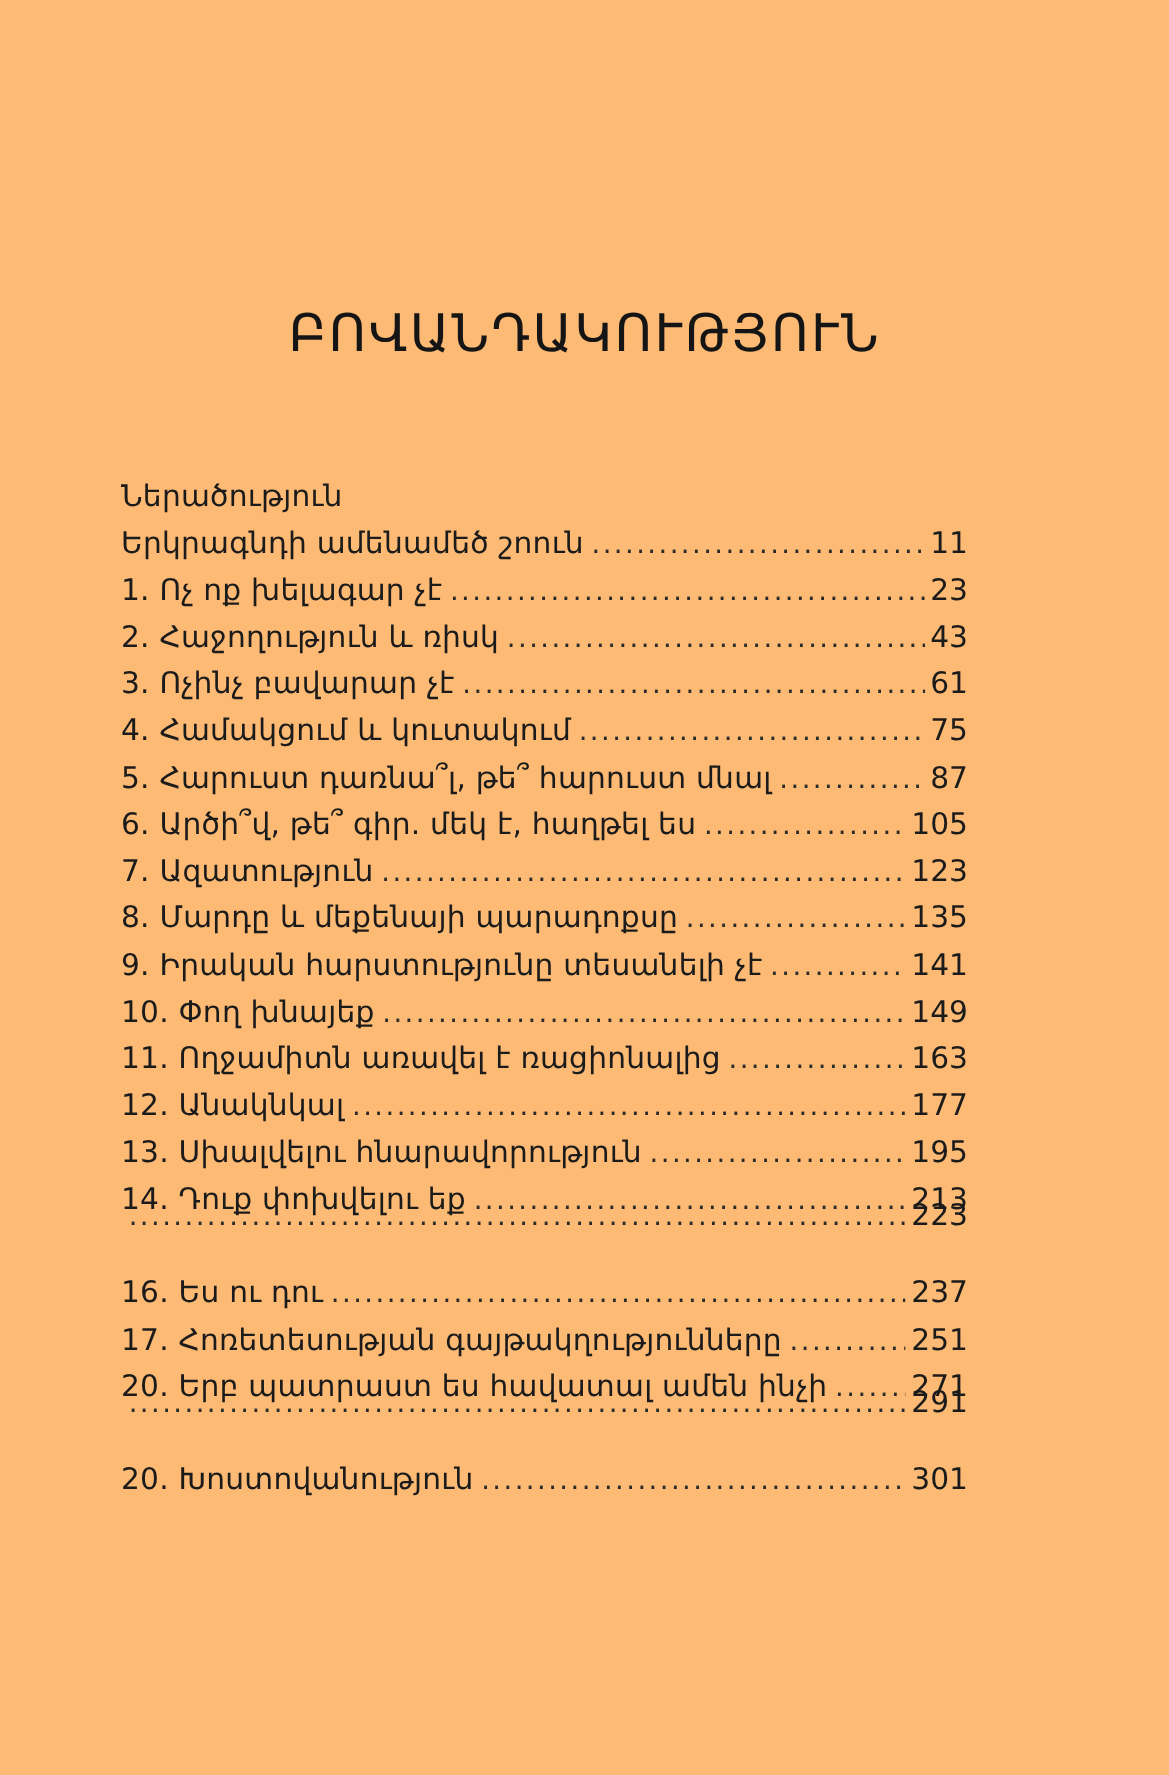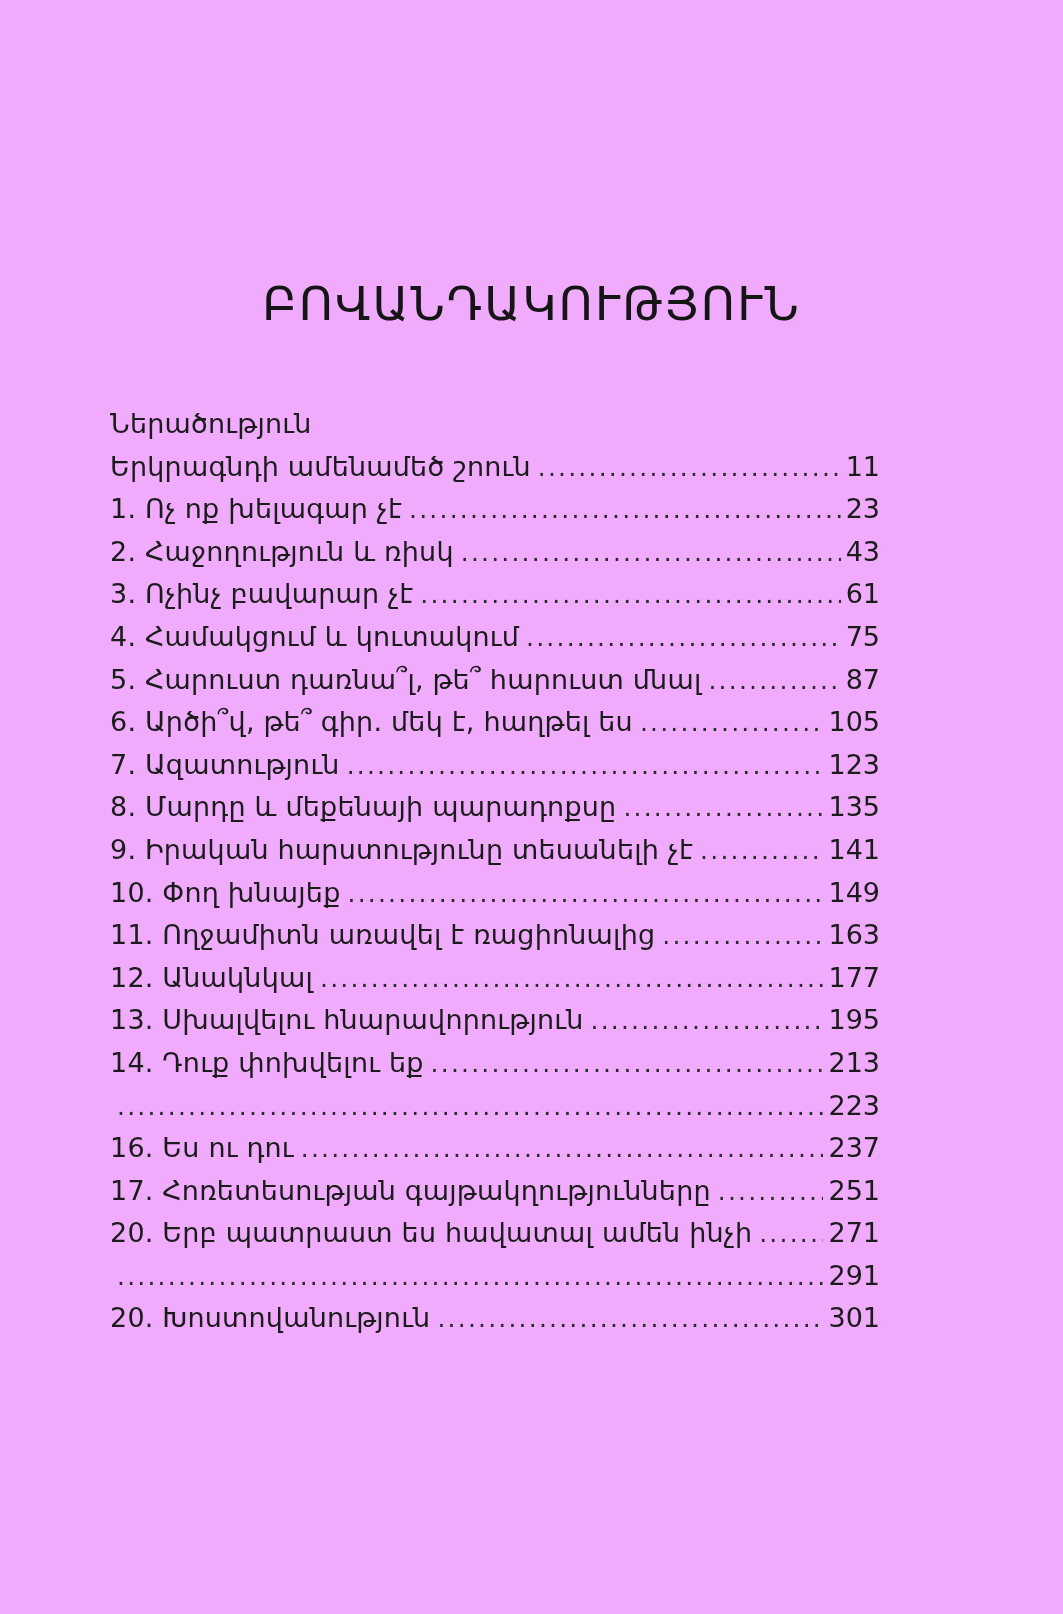--- a/index.html
+++ b/index.html
@@ -4,21 +4,21 @@
 <style>
   html, body {
     margin: 0;
     padding: 0;
     background: #ffffff;
   }
   .page {
     position: relative;
     width: 1063px;
     height: 1614px;
-    background: #f0abfc;
+    background: #fdba74;
     overflow: hidden;
     font-family: "DejaVu Sans", sans-serif;
     color: #1b1b1b;
   }
   .page-title {
     margin-top: 278px;
     width: 100%;
     text-align: center;
     font-size: 47px;
     letter-spacing: 2px;
@@ -37,20 +37,21 @@
     display: flex;
     align-items: baseline;
     height: 42.6px;
     font-size: 27px;
     font-weight: 400;
     white-space: nowrap;
   }
   .toc-label {
     flex: 0 0 auto;
     letter-spacing: 0.2px;
+    margin-top: 28px;
   }
   .toc-dots {
     flex: 1 1 auto;
     overflow: hidden;
     margin: 0 5px 0 7px;
     color: #2a2a2a;
   }
   .toc-dots::after {
     content: "....................................................................................................................................";
     letter-spacing: 2.2px;

